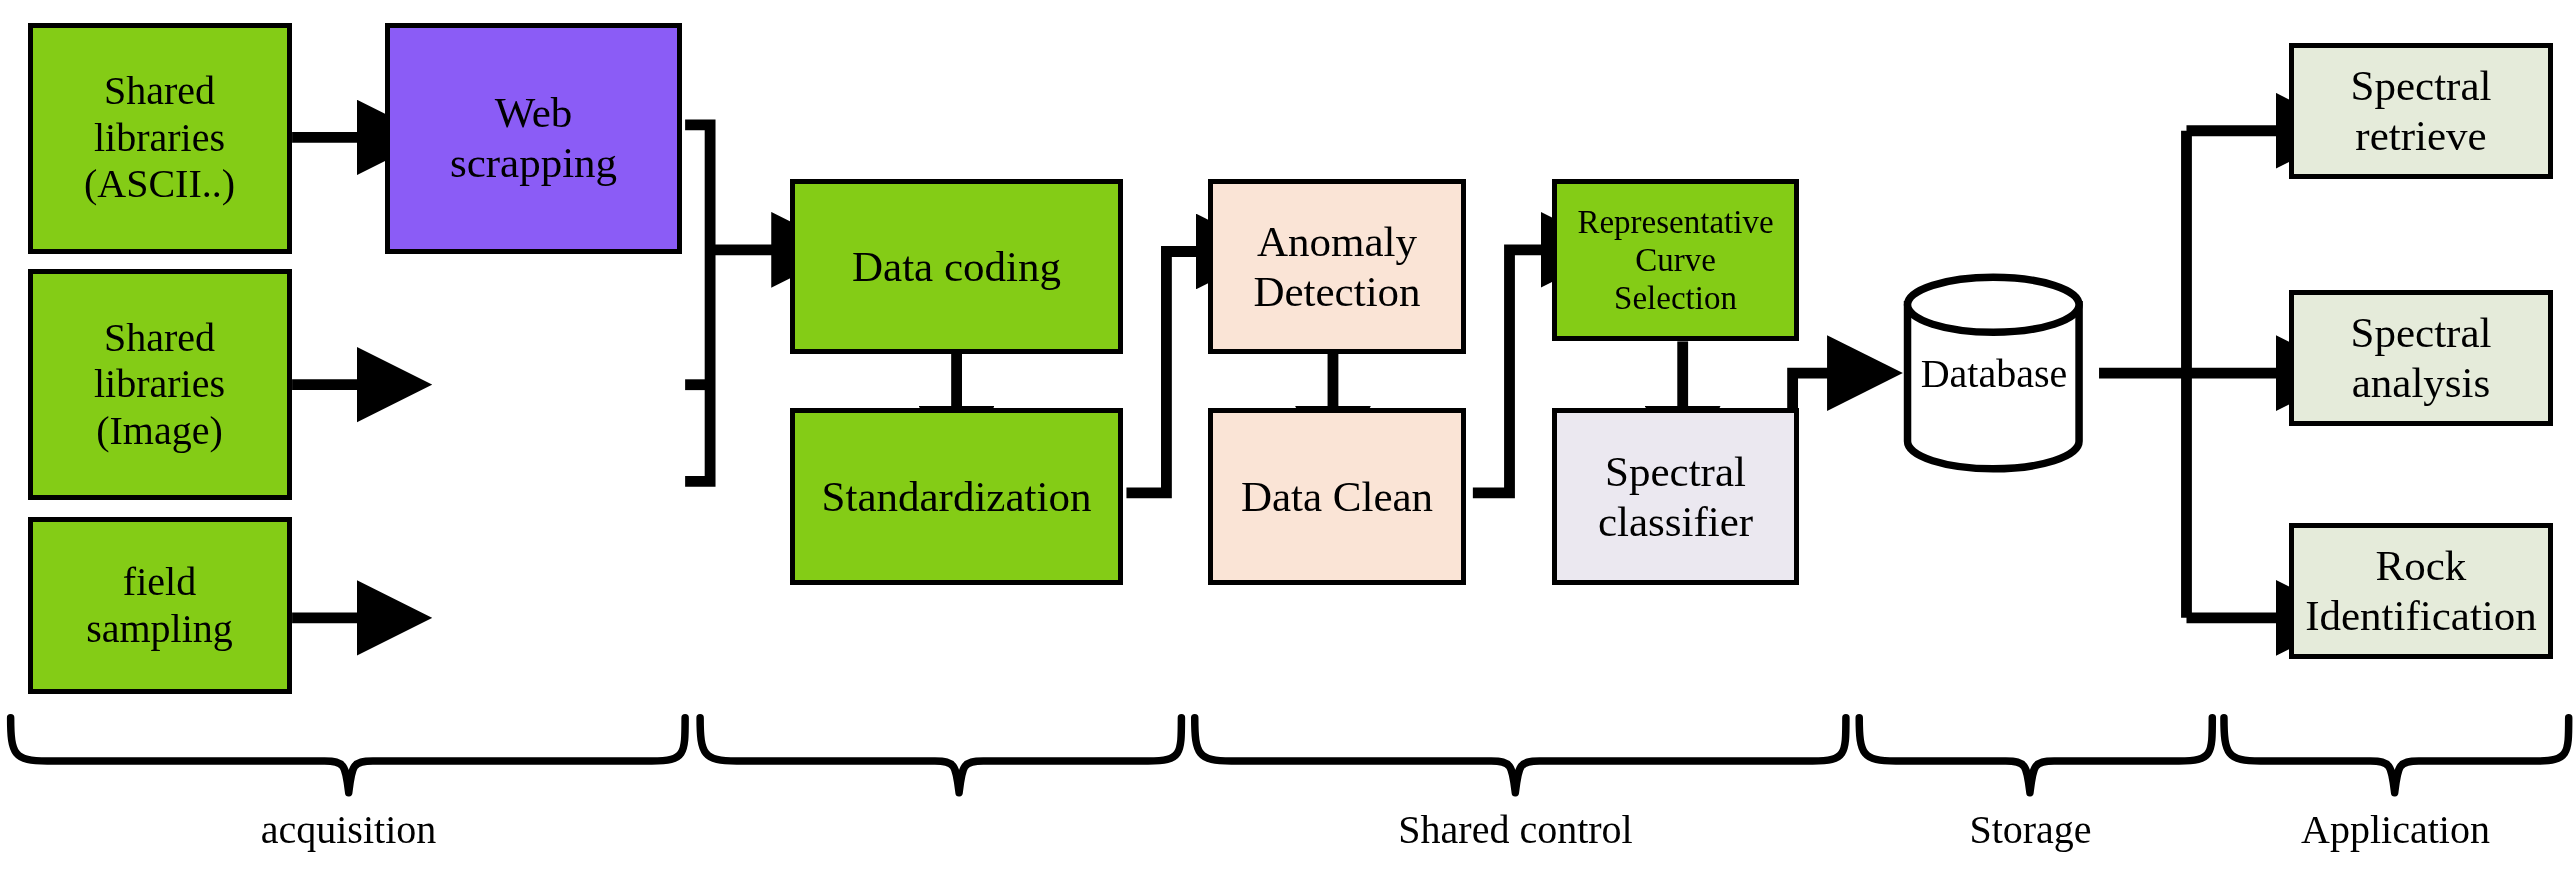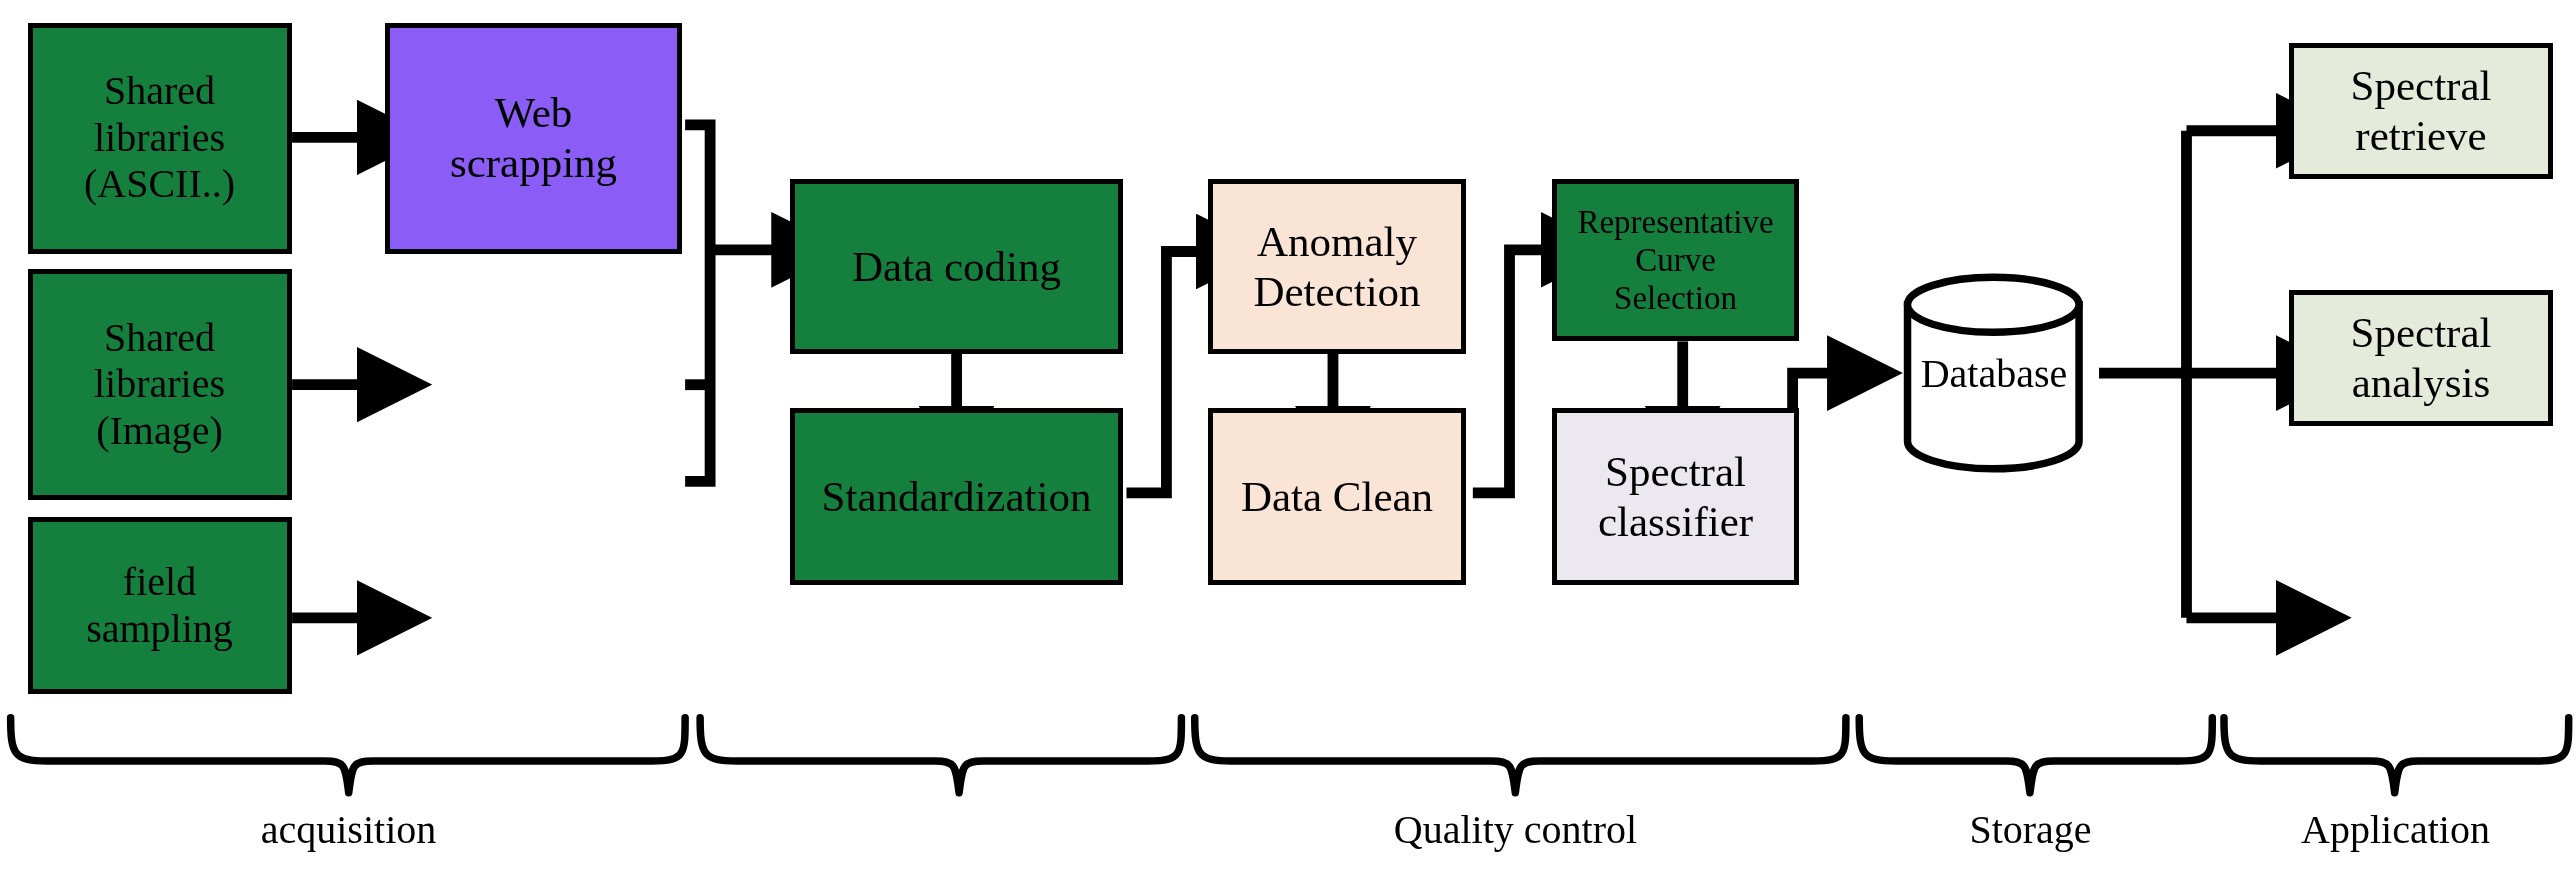--- a/index.html
+++ b/index.html
@@ -7,21 +7,21 @@
   #stage{position:relative;width:2576px;height:876px;overflow:hidden;background:#fff;}
   svg.layer{position:absolute;left:0;top:0;width:2576px;height:876px;}
   .node{position:absolute;box-sizing:border-box;border:5.8px solid #000;background:#fff;
         display:flex;align-items:center;justify-content:center;text-align:center;
         line-height:1.16;color:#000;}
   .node .txt{display:block;padding:0 6.7px;white-space:pre-line;}
   .f-blue{background:#8b5cf6;}
   .f-peach{background:#fae4d6;}
   .f-lav{background:#ebe8f0;}
   .f-green{background:#e5ebda;}
-  .f-white{background:#15803d;}
+  .f-white{background:#84cc16;}
   .s-lg{font-size:43px;}
   .s-md{font-size:40px;}
   .s-sm{font-size:33px;}
   .seclabel{position:absolute;font-size:40px;color:#000;text-align:center;
             white-space:nowrap;}
   .dbwrap{position:absolute;}
   .dbwrap .dblabel{position:absolute;left:0;width:100%;text-align:center;font-size:40px;color:#000;}
 </style>
 </head>
 <body>
@@ -126,20 +126,24 @@
   </div>
 
   <div class="node f-green s-lg" style="left:2289px;top:43px;width:264px;height:136px;">
     <span class="txt">Spectral
 retrieve</span>
   </div>
   <div class="node f-green s-lg" style="left:2289px;top:290px;width:264px;height:136px;">
     <span class="txt">Spectral
 analysis</span>
   </div>
+  <div class="node f-green s-lg" style="left:2289px;top:523px;width:264px;height:136px;">
+    <span class="txt">Rock
+Identification</span>
+  </div>
 
   <div class="seclabel" style="left:182px;top:806px;width:333px;">acquisition</div>
-  <div class="seclabel" style="left:1349px;top:806px;width:333px;">Quality control</div>
+  <div class="seclabel" style="left:1349px;top:806px;width:333px;">Shared control</div>
   <div class="seclabel" style="left:1864px;top:806px;width:333px;">Storage</div>
   <div class="seclabel" style="left:2229px;top:806px;width:333px;">Application</div>
 
 </div>
 
 
 </body></html>

